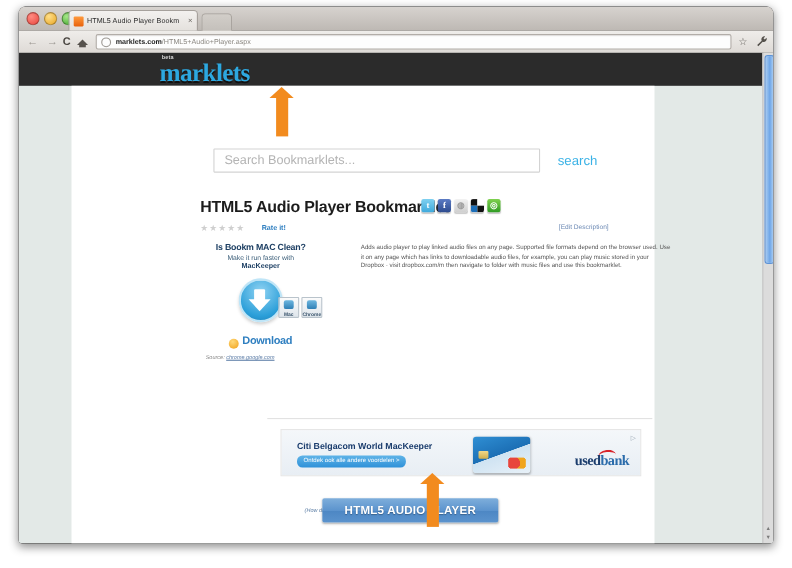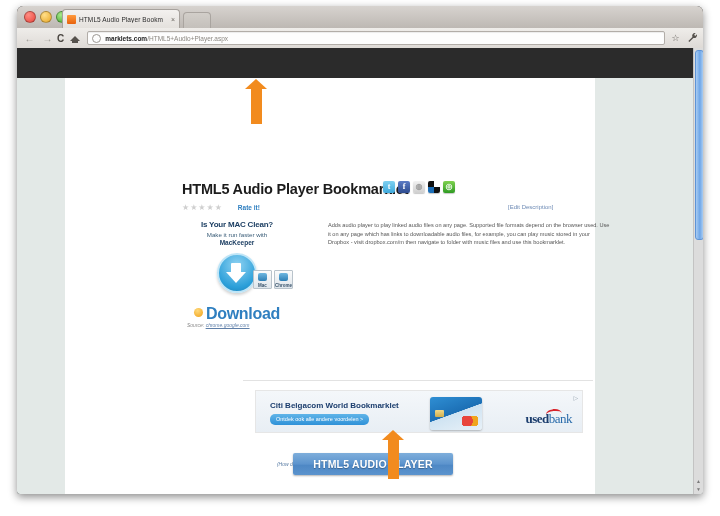--- a/index.html
+++ b/index.html
@@ -212,21 +212,21 @@
     width:17px;height:17px;background:linear-gradient(180deg,#fbfbfb,#dfe6ec);
     border:1px solid #b9c3cb;border-radius:1px;position:relative;
     font-size:4.5px;color:#39536b;text-align:center;
   }
   .osic span{position:absolute;left:0;bottom:0;width:100%;font-weight:bold;}
   .osic:before{
     content:"";position:absolute;left:4px;top:2px;width:9px;height:8px;
     background:linear-gradient(180deg,#6fb7e0,#2e7fb5);border-radius:2px;
   }
   .dlword{
-    margin-top:12px;font-size:16px;font-weight:bold;color:#2f7fc0;
+    margin-top:12px;font-size:10px;font-weight:bold;color:#2f7fc0;
     letter-spacing:-.3px;position:relative;padding-left:12px;display:inline-block;
   }
   .dlword:before{
     content:"";position:absolute;left:0;top:3px;width:9px;height:9px;border-radius:50%;
     background:radial-gradient(circle at 40% 30%,#ffd97a,#f0a018);
   }
   .adsrc{
     position:absolute;left:0;top:104px;width:100%;text-align:left;
     font-size:5px;color:#8a8a8a;font-style:italic;
   }
@@ -267,21 +267,21 @@
   .citiad .card2:after{
     content:"";position:absolute;right:4px;bottom:4px;width:16px;height:10px;
     background:radial-gradient(circle at 30% 50%,#e8453c 48%,transparent 49%),
                radial-gradient(circle at 70% 50%,#f0a51e 48%,transparent 49%);
   }
   .citiad .cbrand{
     position:absolute;right:10px;bottom:5px;font-size:13px;color:#1b3d6d;
     font-family:"Liberation Serif", serif;letter-spacing:-.5px;
   }
   .citiad .cbrand b{color:#1b3d6d;font-weight:bold;}
-  .citiad .cbrand span{color:#2b6cab;font-weight:normal;}
+  .citiad .cbrand span{color:#2b6cab;font-weight:bold;}
   .citiad .arch{
     position:absolute;left:21px;top:-2px;width:16px;height:8px;
     border-top:2px solid #d8232a;border-radius:50% 50% 0 0;
     transform:rotate(-6deg);
   }
   .adflag{
     position:absolute;right:4px;top:3px;font-size:6px;color:#9aa7b3;
   }
 
   
@@ -345,26 +345,36 @@
       <div class="tbtn">
         <svg width="11" height="11" viewBox="0 0 16 16">
           <path d="M11.5 1.5a4 4 0 0 0-3.6 5.7L2 13.1l1.4 1.4 5.9-5.9a4 4 0 0 0 5-5.2L12 5.7 10.3 4l2.3-2.3a4 4 0 0 0-1.1-.2z" fill="#55514c"></path>
         </svg>
       </div>
     </div>
 
     <div class="viewport">
 
       <div class="sheader">
+        <div class="logo">
+          <div class="beta">beta</div>
+          <div class="word">marklets</div>
+        </div>
       </div>
 
       <div class="ribbon1"></div>
 
       <div class="card">
 
+        <div class="searchrow">
+          <div class="searchbox">
+            <div class="ph">Search Bookmarklets...</div>
+          </div>
+          <a class="searchlink" href="#">search</a>
+        </div>
 
         <div class="ptitle">HTML5 Audio Player Bookmarklet</div>
 
         <div class="socials">
           <div class="sicon si-tw">t</div>
           <div class="sicon si-fb">f</div>
           <div class="sicon si-su">◍</div>
           <div class="sicon si-dl">
               <i></i>
               <i></i>
@@ -381,21 +391,21 @@
             <span class="star">★</span>
             <span class="star">★</span>
             <span class="star">★</span>
             <span class="star">★</span>
             <span class="star">★</span>
           </div>
           <div class="rateit">Rate it!</div>
         </div>
 
         <div class="adbox">
-          <div class="adt1">Is Your MAC Clean?</div>
+          <div class="adt1">Is Bookm MAC Clean?</div>
           <div class="adt2">
             <span>Make it run faster with</span>
             <b>MacKeeper</b>
           </div>
           <div class="dlcirc"></div>
           <div class="osicons">
             <div class="osic">
                 <span>Mac</span>
               </div>
             <div class="osic">
@@ -407,21 +417,21 @@
             <span>Source:</span>
             <u>chrome.google.com</u>
           </div>
         </div>
 
         <div class="desc">Adds audio player to play linked audio files on any page. Supported file formats depend on the browser used. Use it on any page which has links to downloadable audio files, for example, you can play music stored in your Dropbox - visit dropbox.com/m then navigate to folder with music files and use this bookmarklet.</div>
 
         <div class="hr"></div>
 
         <div class="citiad">
-          <div class="ct1">Citi Belgacom World Bookmarklet</div>
+          <div class="ct1">Citi Belgacom World MacKeeper</div>
           <div class="ctbtn">Ontdek ook alle andere voordelen &gt;</div>
           <div class="card2"></div>
           <div class="cbrand">
             <div class="arch"></div>
             <b>used</b><span>bank</span>
           </div>
           <div class="adflag">▷</div>
         </div>
 
         <div class="dlsub">(How do I add this bookmarklet to my browser?)</div>

